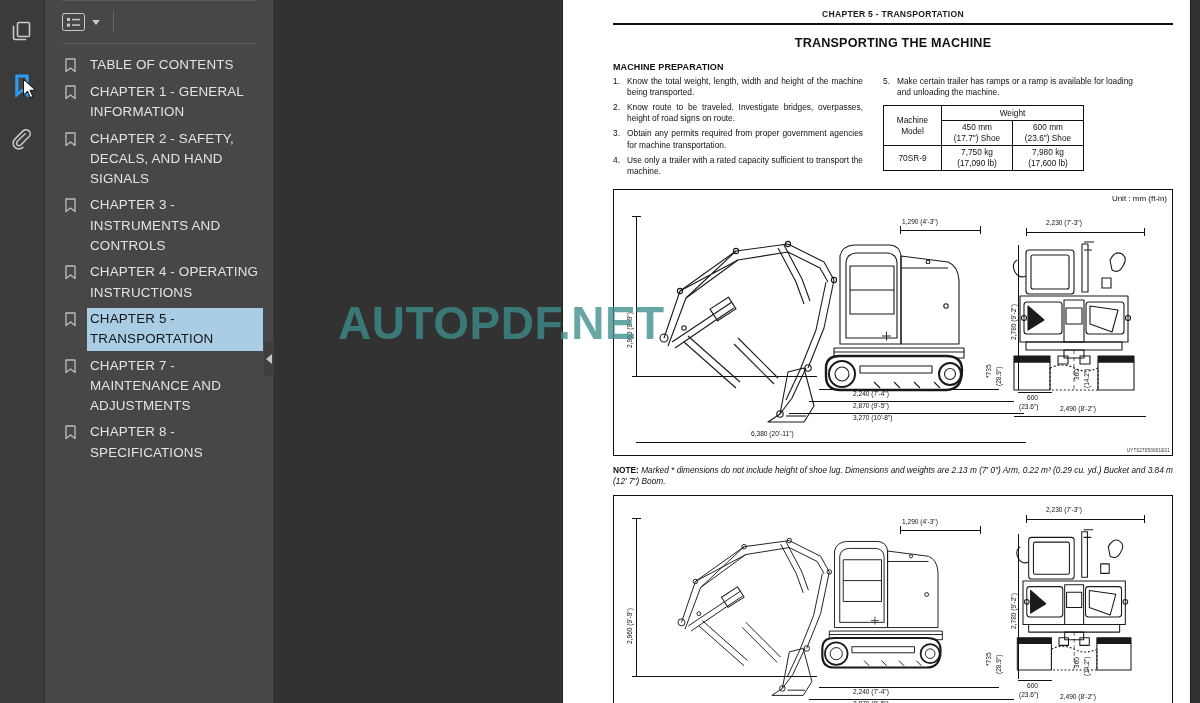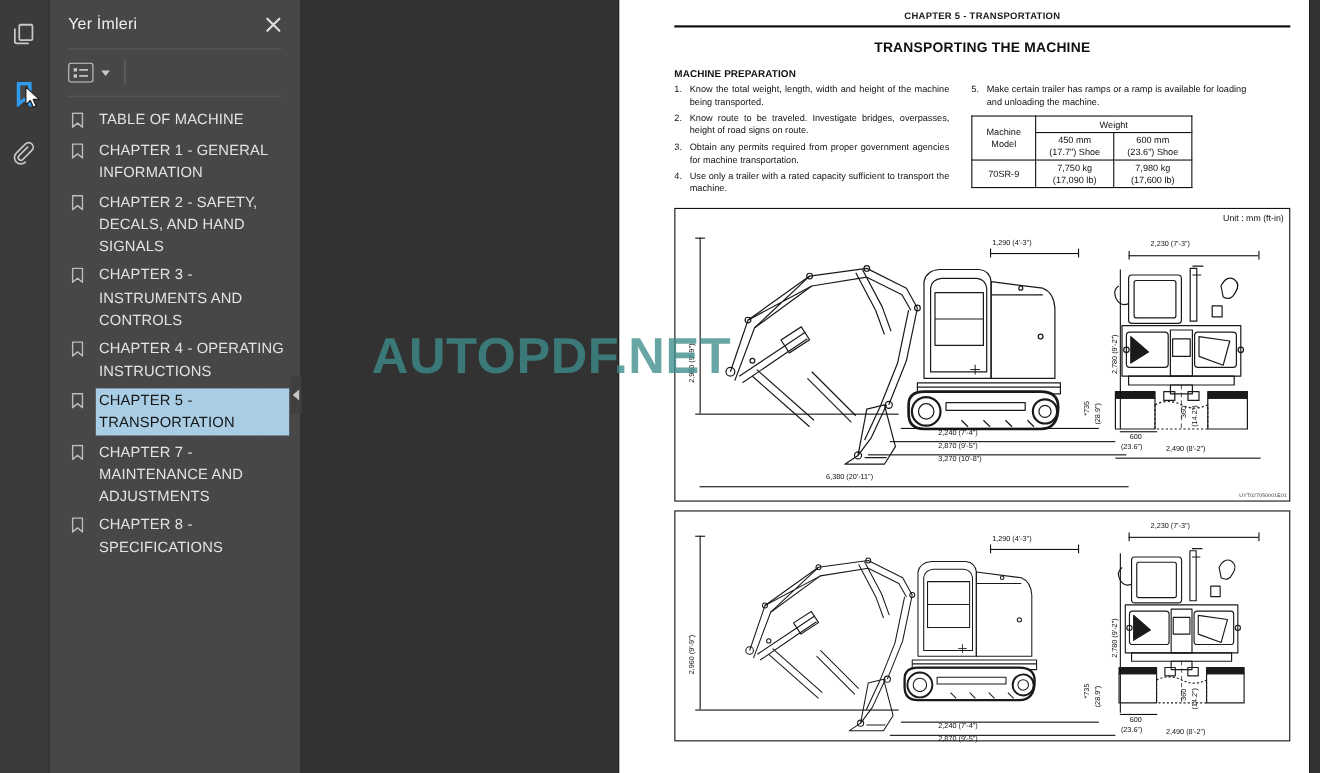--- a/index.html
+++ b/index.html
@@ -167,28 +167,20 @@
     <div class="rail-btn">
       <svg width="24" height="24" viewBox="0 0 24 24" fill="none">
         <path d="M17.3 7.6 9.1 15.8a2.55 2.55 0 0 0 3.6 3.6l8.6-8.6a4.3 4.3 0 0 0-6.1-6.1l-8.6 8.6a6 6 0 0 0 8.5 8.5" stroke="#c9c9c9" stroke-width="1.6" stroke-linecap="round" stroke-linejoin="round" transform="translate(-1.5,-1.6) scale(0.96)"></path>
       </svg>
     </div>
 
   </div>
 
   <div id="panel">
 
-    <div id="panel-head">
-      <span id="panel-title">Yer İmleri</span>
-      <span id="panel-close">
-        <svg width="15" height="15" viewBox="0 0 15 15">
-          <path d="M2 2 L13 13 M13 2 L2 13" stroke="#e0e0e0" stroke-width="1.9" stroke-linecap="round"></path>
-        </svg>
-      </span>
-    </div>
     <div class="rule"></div>
 
     <div id="panel-tools">
       <span class="opt-icon">
         <svg width="15" height="11" viewBox="0 0 15 11">
           <rect x="1" y="1" width="3" height="3" fill="#c9c9c9"></rect>
           <rect x="1" y="6.6" width="3" height="3" fill="#c9c9c9"></rect>
           <rect x="6" y="1.8" width="8" height="1.5" fill="#c9c9c9"></rect>
           <rect x="6" y="7.3" width="8" height="1.5" fill="#c9c9c9"></rect>
         </svg>
@@ -196,21 +188,21 @@
       <span class="caret-dn"></span>
       <span class="vdiv"></span>
     </div>
     <div class="rule"></div>
 
     <div id="bm-list">
         <div class="bm-row">
           <span class="bm-ico"><svg width="11" height="15" viewBox="0 0 11 15" fill="none">
               <path d="M1 1h9v12.6L5.5 9.9 1 13.6V1z" stroke="#bdbdbd" stroke-width="1.3" stroke-linejoin="round"></path>
             </svg></span>
-          <span class="bm-label">TABLE OF MACHINE</span>
+          <span class="bm-label">TABLE OF CONTENTS</span>
         </div>
         <div class="bm-row">
           <span class="bm-ico"><svg width="11" height="15" viewBox="0 0 11 15" fill="none">
               <path d="M1 1h9v12.6L5.5 9.9 1 13.6V1z" stroke="#bdbdbd" stroke-width="1.3" stroke-linejoin="round"></path>
             </svg></span>
           <span class="bm-label">CHAPTER 1 - GENERAL INFORMATION</span>
         </div>
         <div class="bm-row">
           <span class="bm-ico"><svg width="11" height="15" viewBox="0 0 11 15" fill="none">
               <path d="M1 1h9v12.6L5.5 9.9 1 13.6V1z" stroke="#bdbdbd" stroke-width="1.3" stroke-linejoin="round"></path>
@@ -461,20 +453,24 @@
           <div class="dim v" style="left:469px; top:198px;">(14.2")</div>
 
           <div class="dim" style="left:413px; top:204px;">600</div>
           <div class="dim" style="left:405px; top:213px;">(23.6")</div>
           <div class="dline h" style="left:404px; top:202px; width:34px;"></div>
 
           <div class="dim" style="left:446px; top:215px;">2,490 (8'-2")</div>
           <div class="dline h" style="left:400px; top:226px; width:132px;"></div>
         </div>
 
+        <div class="note">
+          <b>NOTE:</b>
+          <span>Marked * dimensions do not include height of shoe lug. Dimensions and weights are 2.13 m (7' 0") Arm, 0.22 m³ (0.29 cu. yd.) Bucket and 3.84 m (12' 7") Boom.</span>
+        </div>
 
         <div class="fig fig-2">
 
           <svg width="340" height="200" viewBox="0 0 340 230" style="position:absolute;left:14px;top:22px">
             <g stroke="#1a1a1a" fill="none" stroke-width="1.1" stroke-linejoin="round">
               <path d="M36 120 L52 73 L108 33 L160 26 L196 44 L206 62"></path>
               <path d="M40 128 L58 80 L110 42 L160 34 L192 50 L200 64"></path>
               <path d="M52 73 L110 42 M108 33 L58 80"></path>
               <path d="M44 124 L86 96 L104 84"></path>
               <path d="M47 130 L88 102 L106 90"></path>

